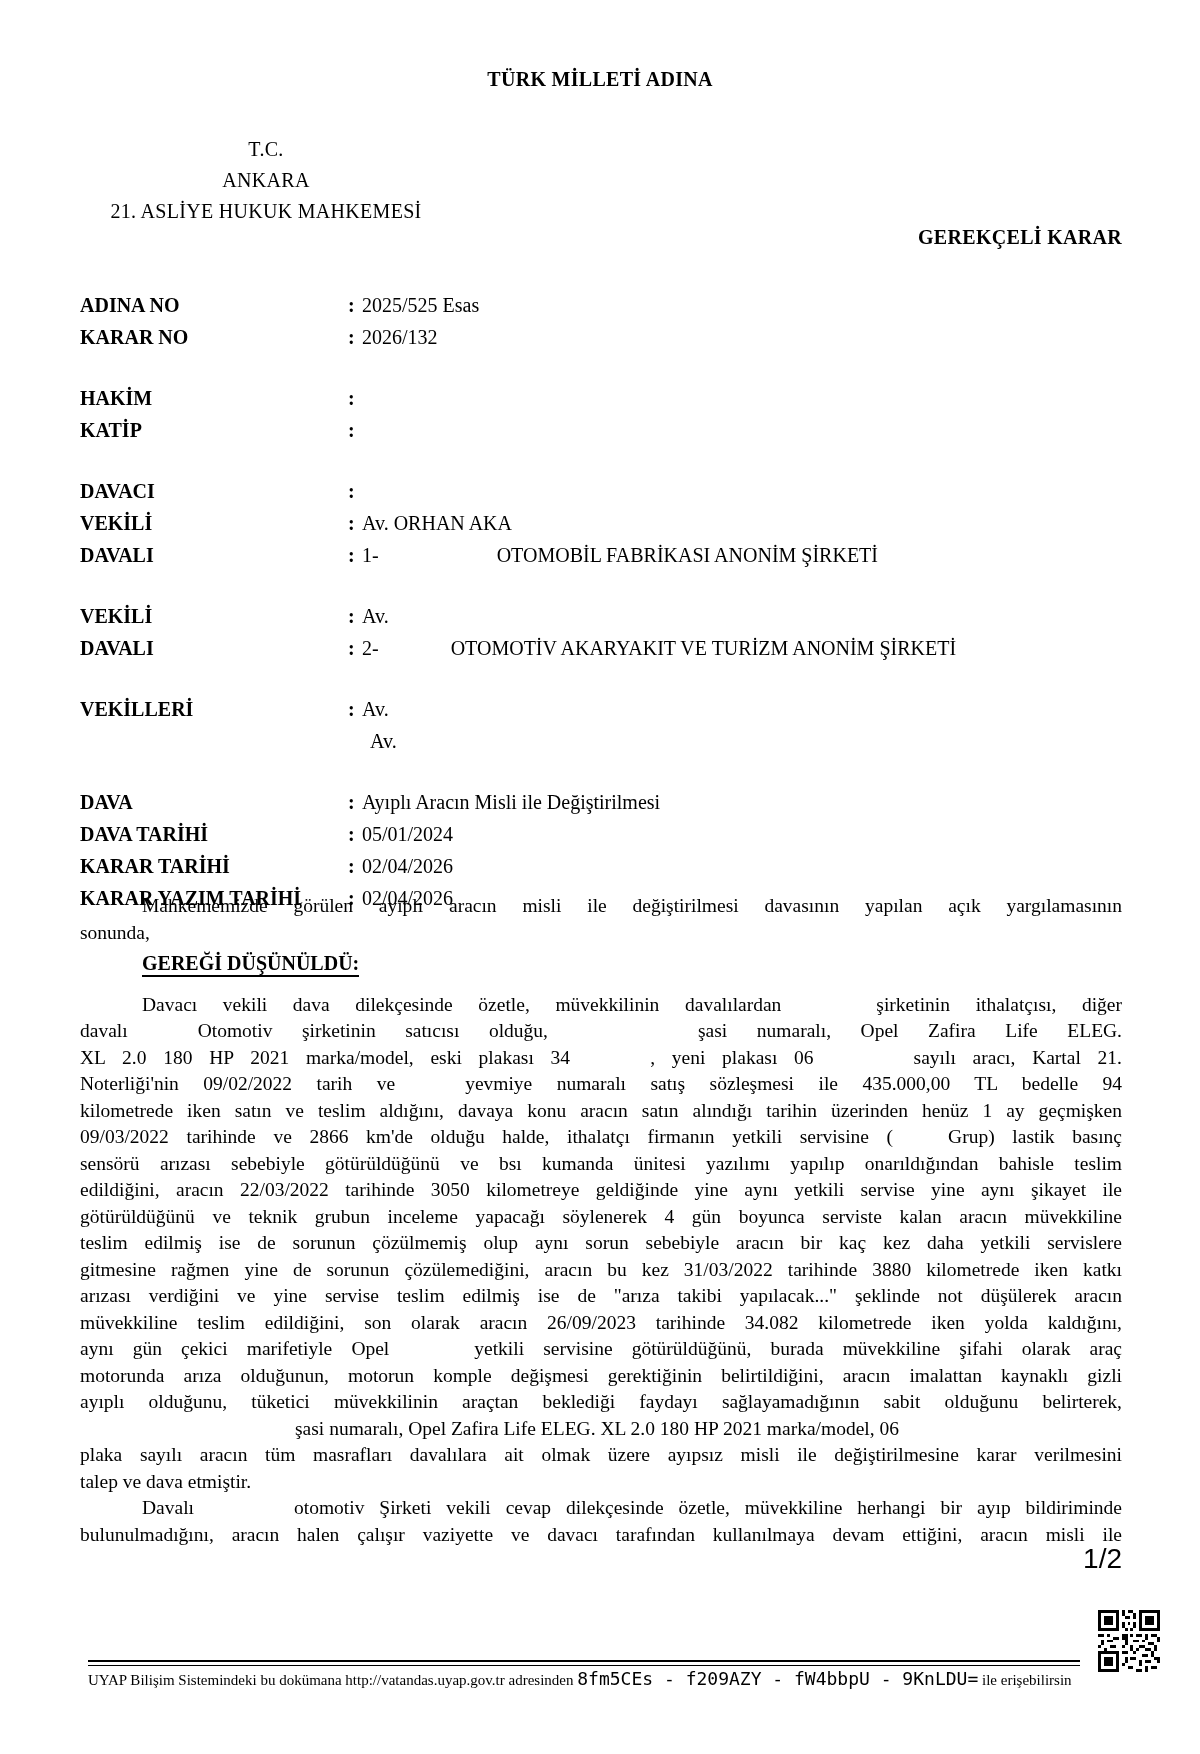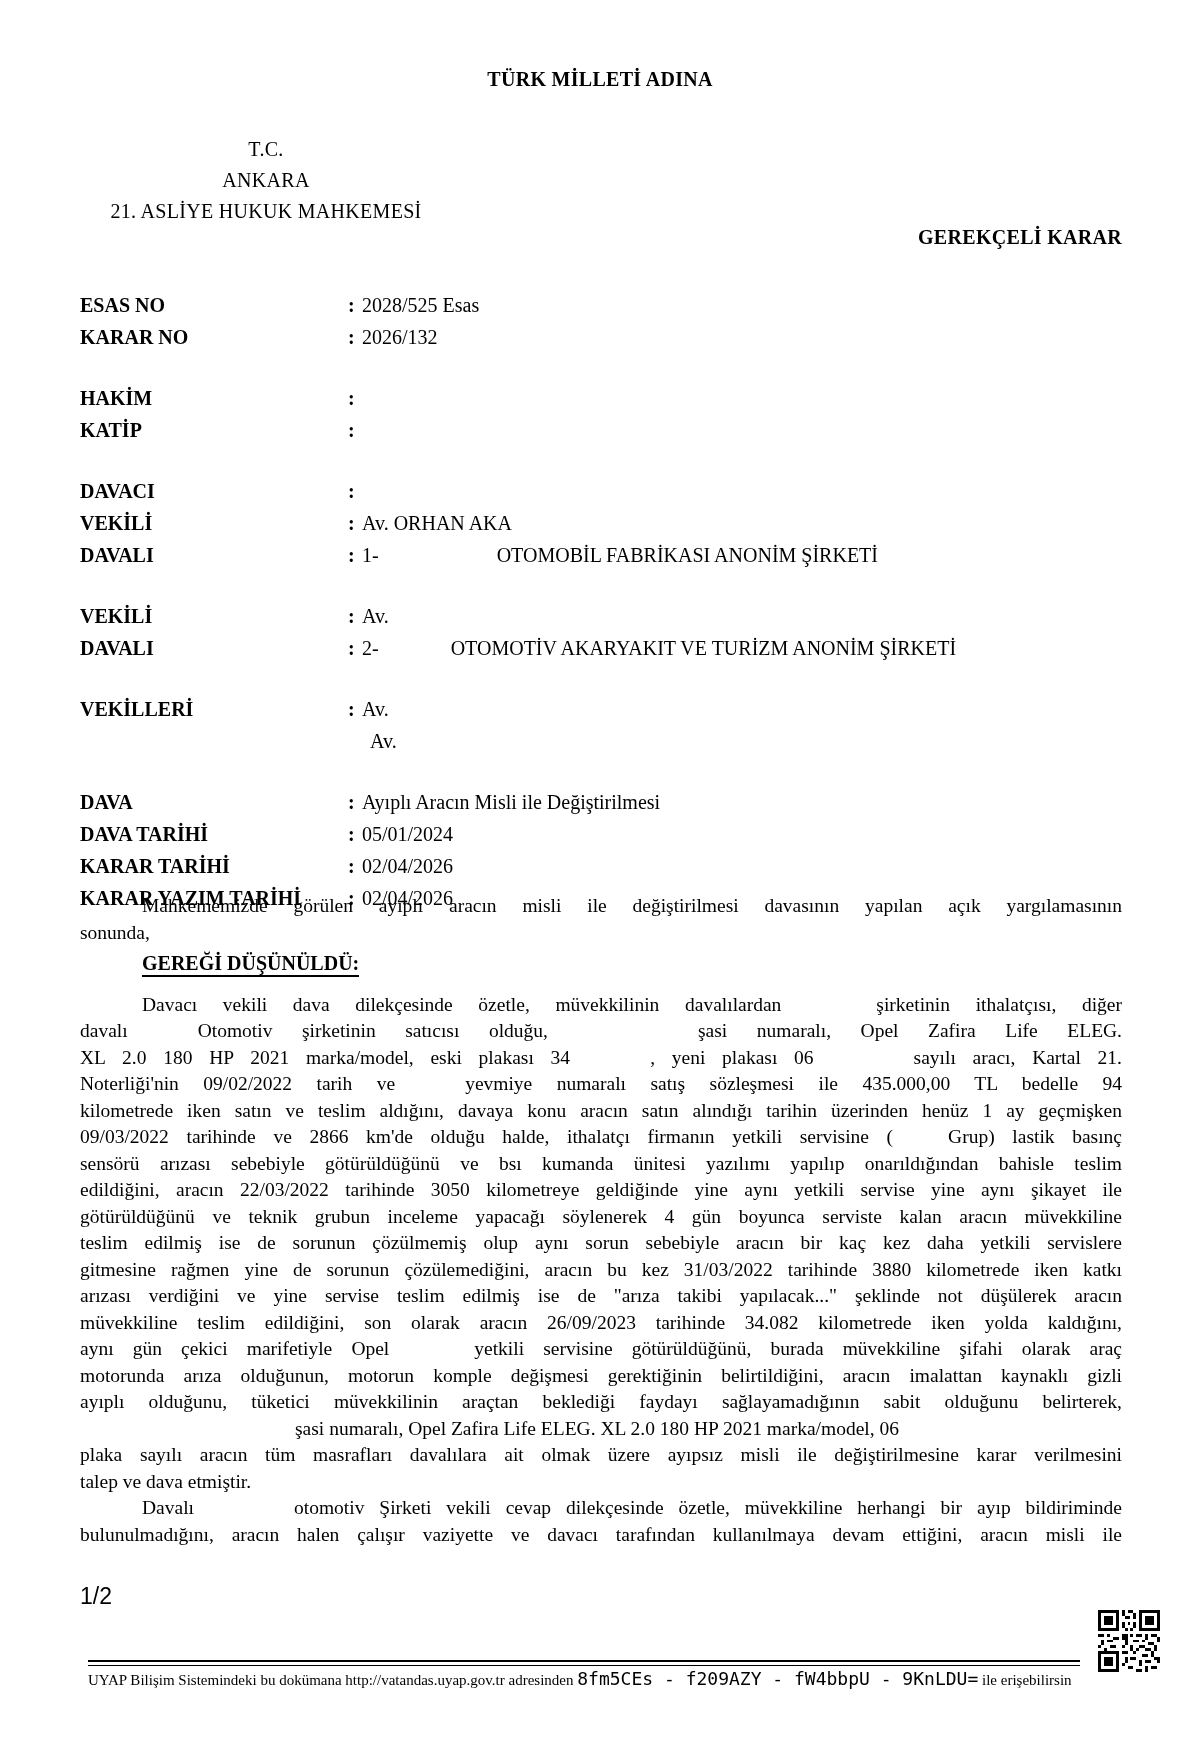--- a/index.html
+++ b/index.html
@@ -16,22 +16,22 @@
   .frow{line-height:32px;white-space:nowrap;}
   .flabel{display:inline-block;width:268px;font-weight:bold;vertical-align:top;}
   .fcolon{display:inline-block;width:14px;font-weight:bold;vertical-align:top;}
   .fvalue{vertical-align:top;}
   .gap{display:inline-block;height:1px;}
   .body{position:absolute;top:893px;left:80px;width:1042px;font-size:19.5px;}
   .bl{line-height:26.5px;white-space:pre-wrap;}
   .bl.j{text-align:justify;text-align-last:justify;}
   .heading{line-height:26.5px;margin:4px 0 15px 62px;font-weight:bold;font-size:20px;}
   .heading span{border-bottom:2px solid #000;padding-bottom:1px;}
-  .pagenum{position:absolute;top:1543px;left:80px;width:1042px;
-           font-family:"Liberation Sans", sans-serif;font-size:23px;margin-top:40px;}
+  .pagenum{position:absolute;top:1543px;left:80px;width:1042px;text-align:right;
+           font-family:"Liberation Sans", sans-serif;font-size:28px;}
   .qr{position:absolute;top:1610px;left:1098px;width:62px;height:62px;}
   .frule{position:absolute;top:1660px;left:88px;width:992px;height:3px;
          border-top:2px solid #000;border-bottom:1px solid #000;}
   .fnote{position:absolute;top:1668px;left:88px;width:1042px;white-space:nowrap;
          font-size:15px;}
   .fnote .code{font-family:"DejaVu Sans Mono", monospace;font-size:18px;}
 </style>
 </head>
 <body>
 
@@ -42,21 +42,21 @@
   <div class="courtblock">
     <div>T.C.</div>
     <div>ANKARA</div>
     <div>21. ASLİYE HUKUK MAHKEMESİ</div>
   </div>
 
   <div class="doctype">GEREKÇELİ KARAR</div>
 
   <div class="fields">
     <div class="fgroup">
-      <div class="frow"><span class="flabel">ESAS NO</span><span class="fcolon">:</span><span class="fvalue">2028/525 Esas</span></div>
+      <div class="frow"><span class="flabel">ADINA NO</span><span class="fcolon">:</span><span class="fvalue">2025/525 Esas</span></div>
       <div class="frow"><span class="flabel">KARAR NO</span><span class="fcolon">:</span><span class="fvalue">2026/132</span></div>
     </div>
     <div class="fgroup">
       <div class="frow"><span class="flabel">HAKİM</span><span class="fcolon">:</span><span class="fvalue"></span></div>
       <div class="frow"><span class="flabel">KATİP</span><span class="fcolon">:</span><span class="fvalue"></span></div>
     </div>
     <div class="fgroup">
       <div class="frow"><span class="flabel">DAVACI</span><span class="fcolon">:</span><span class="fvalue"></span></div>
       <div class="frow"><span class="flabel">VEKİLİ</span><span class="fcolon">:</span><span class="fvalue">Av. ORHAN AKA</span></div>
       <div class="frow"><span class="flabel">DAVALI</span><span class="fcolon">:</span><span class="fvalue">1-<span class="gap" style="width: 118px;"></span>OTOMOBİL FABRİKASI ANONİM ŞİRKETİ</span></div>

